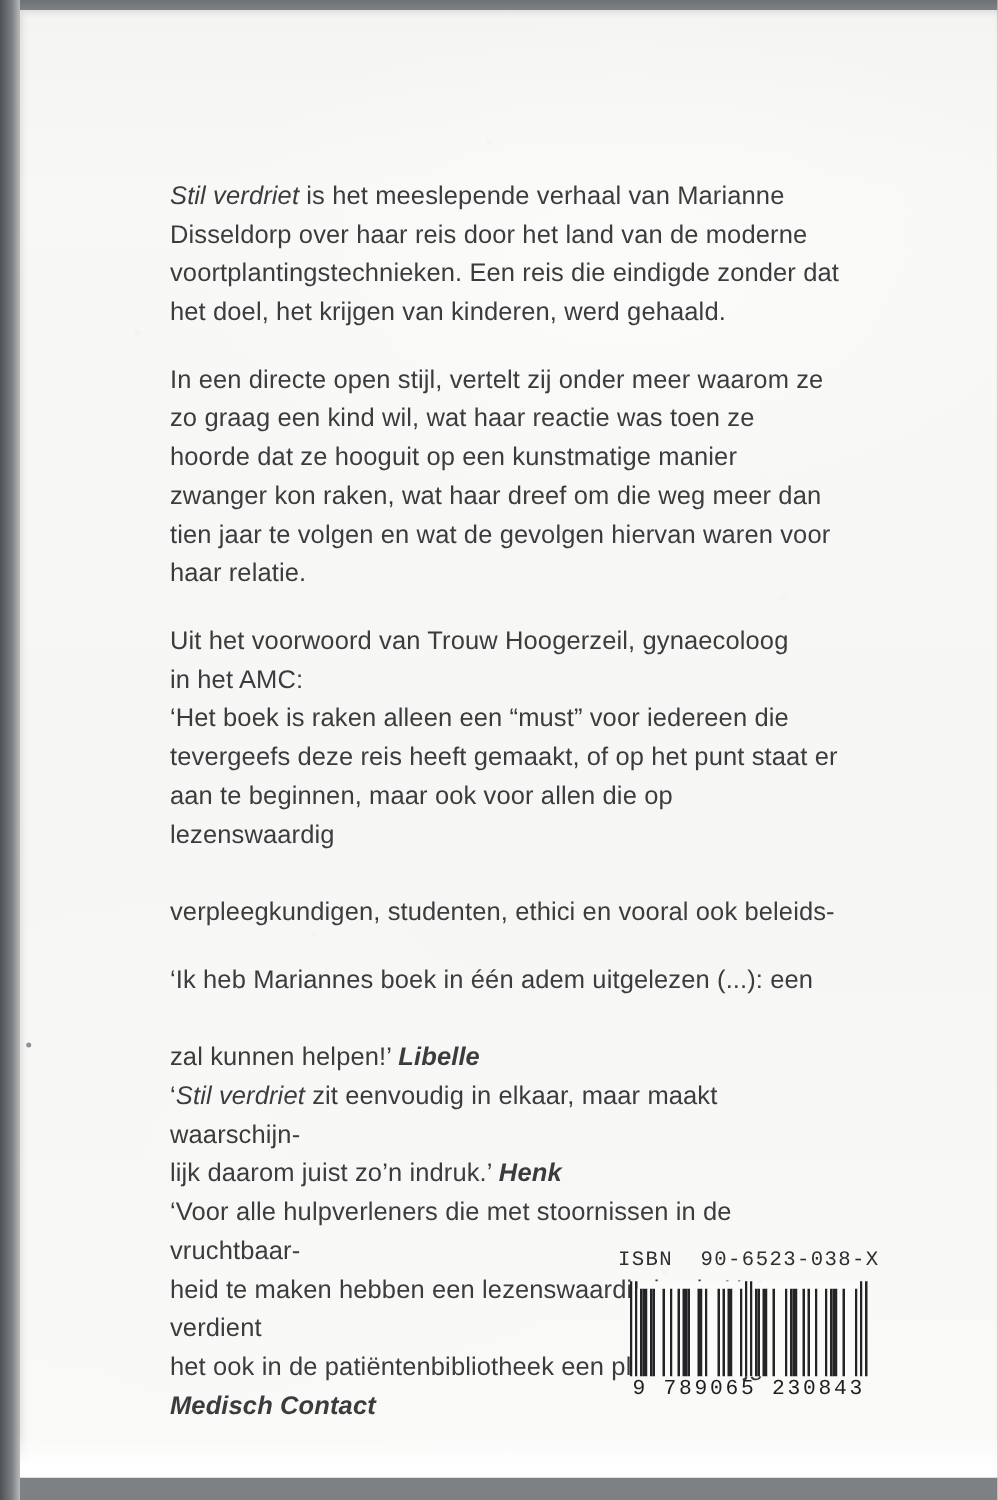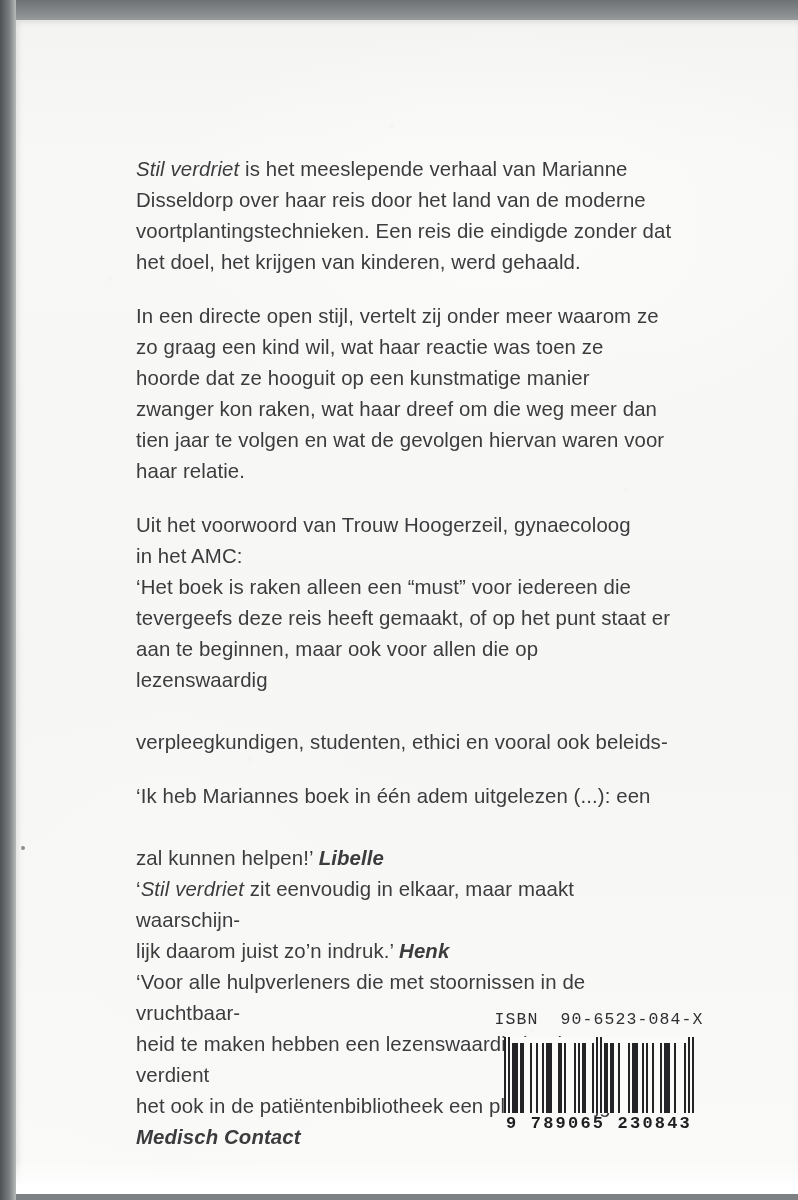--- a/index.html
+++ b/index.html
@@ -32,21 +32,21 @@
     position: absolute;
     left: 0; top: 0;
     width: 16px; height: 1200px;
     background: linear-gradient(to right, #4e5153 0%, #7e8183 60%, #b9bbbb 100%);
   }
 
   
   .cover {
     position: absolute;
     left: 16px;
-    top: 20px;
+    top: 8px;
     width: 782px;
     height: 1174px;
     background: #f6f6f4;
     background-image:
       radial-gradient(ellipse 520px 300px at 62% 18%, #fbfbfa 0%, rgba(251,251,250,0) 70%),
       radial-gradient(ellipse 420px 420px at 20% 78%, #f8f8f6 0%, rgba(248,248,246,0) 72%),
       linear-gradient(to bottom, #f4f4f2 0%, #f8f8f6 12%, #f6f6f4 60%, #fafaf9 100%);
     box-shadow: inset 2px 2px 6px rgba(0,0,0,0.10);
     overflow: hidden;
   }
@@ -111,21 +111,20 @@
     letter-spacing: 1.1px;
     color: #2f2f31;
     text-align: center;
     margin: 0 0 8px 0;
     white-space: pre;
   }
   .barcode-frame {
     position: relative;
     margin: 0 auto;
     width: 190px;
-    font-weight: bold;
   }
   .bars {
     display: flex;
     align-items: flex-end;
     height: 76px;
     width: 190px;
     background: #fbfbfa;
   }
   .bars i {
     display: block;
@@ -182,21 +181,21 @@
         <span>lijk daarom juist zo’n indruk.’ </span><span class="bi">Henk</span><br>
         <span>‘Voor alle hulpverleners die met stoornissen in de vruchtbaar-</span><br>
         <span>heid te maken hebben een lezenswaardig boek. Het verdient</span><br>
         <span>het ook in de patiëntenbibliotheek een plaats te krijgen.’</span><br>
         <span class="bi">Medisch Contact</span>
       </p>
 
     </div>
 
     <div class="barcode-block">
-      <p class="isbn-text">ISBN  90-6523-084-X</p>
+      <p class="isbn-text">ISBN  90-6523-038-X</p>
       <div class="barcode-frame">
         <div class="bars" id="bars">
             <i class="" style="width:2.000px;height:100%"></i>
             <i class="g" style="width:2.000px;height:100%"></i>
             <i class="" style="width:2.000px;height:100%"></i>
             <i class="g" style="width:2.000px;height:92%"></i>
             <i class="" style="width:2.000px;height:92%"></i>
             <i class="" style="width:2.000px;height:92%"></i>
             <i class="" style="width:2.000px;height:92%"></i>
             <i class="g" style="width:2.000px;height:92%"></i>

